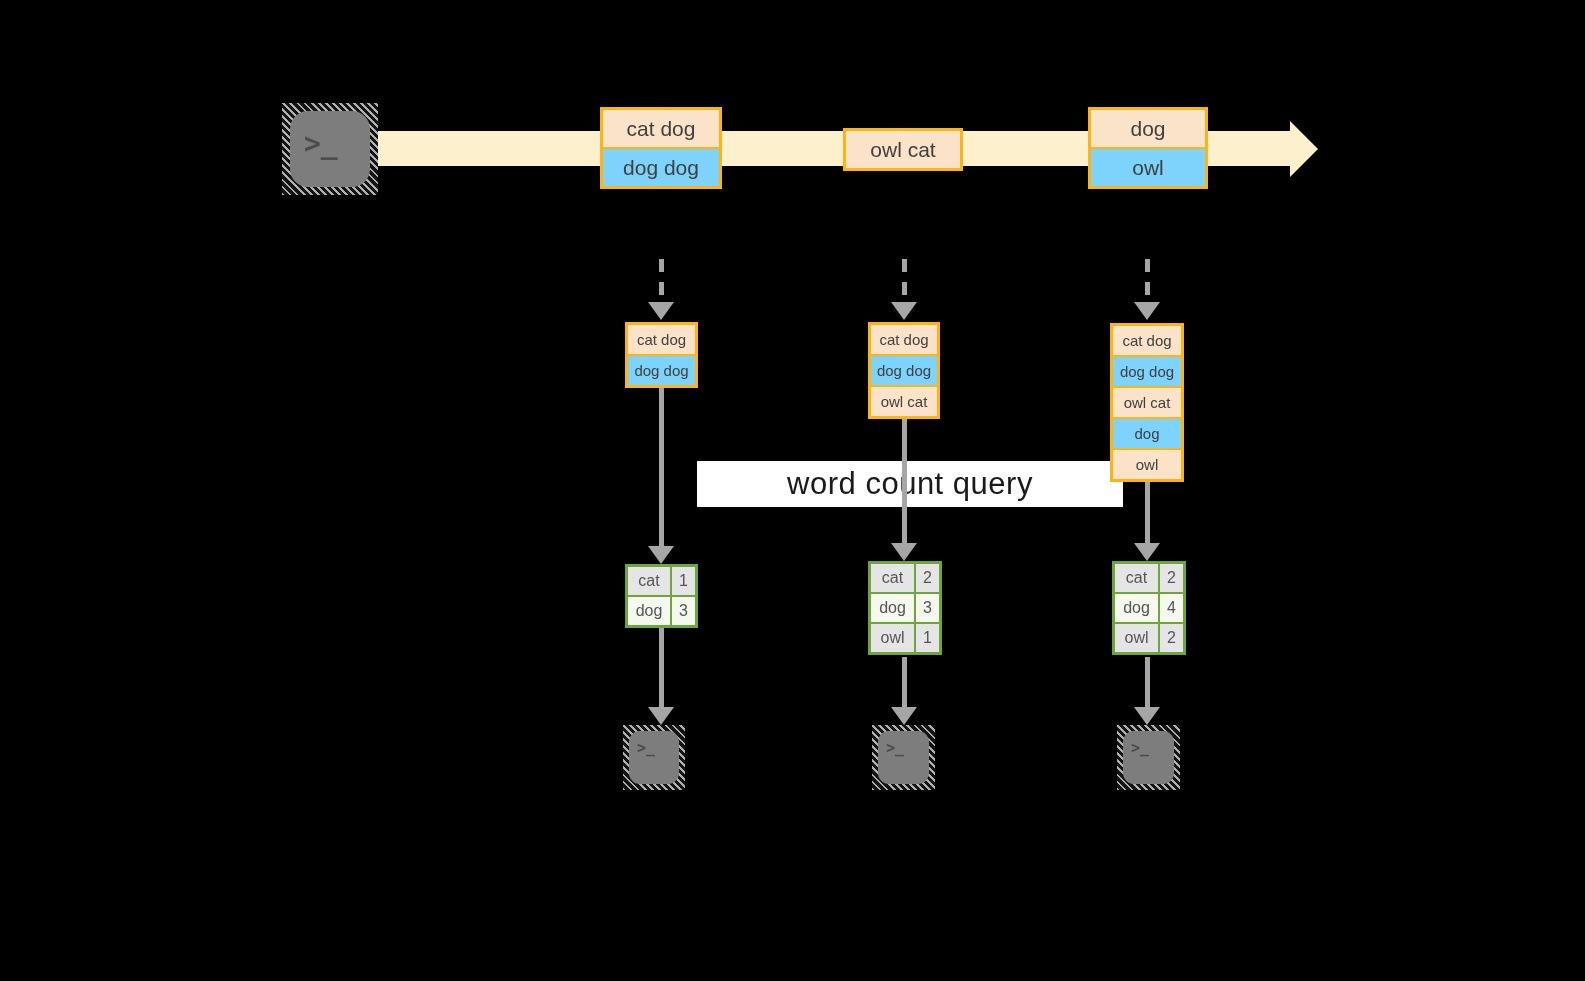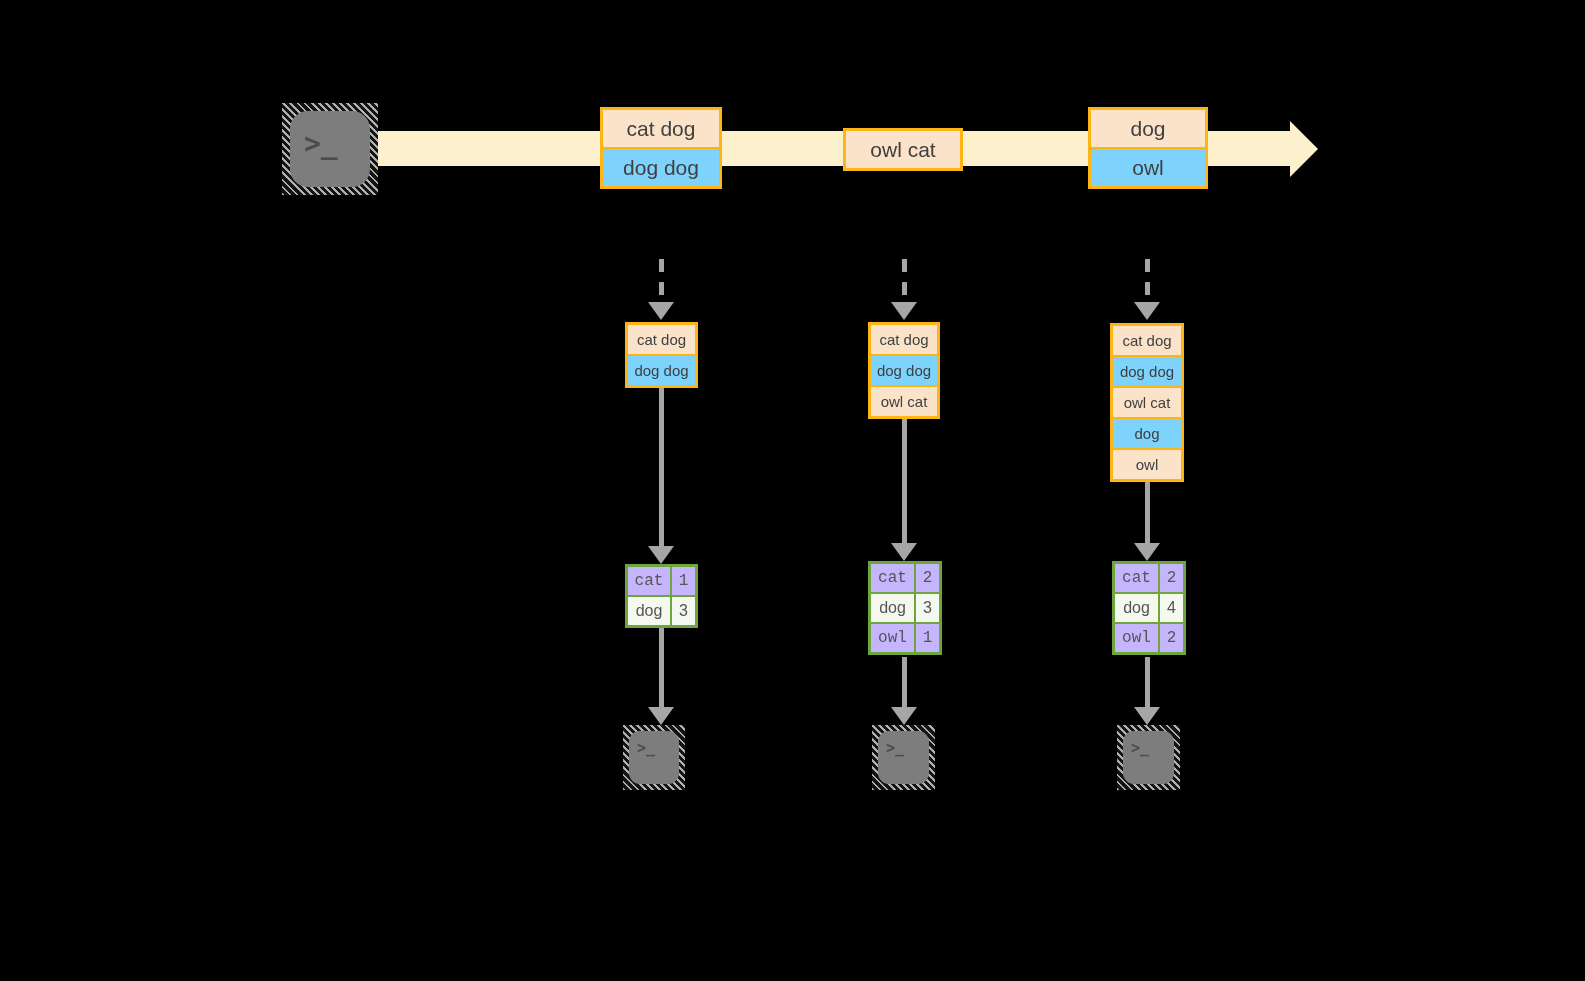--- a/index.html
+++ b/index.html
@@ -35,21 +35,21 @@
   .banner{position:absolute;left:697px;top:461px;width:426px;height:46px;background:#ffffff;
           z-index:3;display:flex;align-items:center;justify-content:center;
           color:#1a1a1a;font-size:31px;letter-spacing:0.5px;}
 
   
   .gtable{position:absolute;box-sizing:border-box;border:3px solid #6fa53d;background:#6fa53d;
           display:grid;gap:2px;z-index:5;}
   .g2{grid-template-columns:42px 23px;grid-auto-rows:28px;}
   .g3{grid-template-columns:43px 23px;grid-auto-rows:28px;}
   .gcell{display:flex;align-items:center;justify-content:center;color:#555;font-size:16px;}
-  .rowg{background:#c4b5fd;font-family:Liberation Mono, monospace;}
+  .rowg{background:#e5e5e5;}
   .rowp{background:#f4f8ef;}
 
   
   .term{position:absolute;z-index:5;
         background:repeating-linear-gradient(45deg,#b0b0b0 0 2px,#141414 2px 5px);}
   .term-inner{position:absolute;background:#7d7d7d;display:flex;align-items:flex-start;}
   .term-big .term-inner{inset:8px;border-radius:18px;padding:16px 0 0 14px;}
   .term-sm  .term-inner{inset:6px;border-radius:11px;padding:8px 0 0 8px;}
   .term-glyph{color:#4c4c4c;font-family:"DejaVu Sans Mono",monospace;font-weight:bold;}
   .term-big .term-glyph{font-size:28px;}
@@ -81,20 +81,21 @@
     <div class="ocell cream">owl</div>
   </div>
 
   <div class="vdash" style="left:659px;top:259px;height:44px;"></div>
   <div class="ahead" style="left:648px;top:302px;"></div>
   <div class="vdash" style="left:902px;top:259px;height:44px;"></div>
   <div class="ahead" style="left:891px;top:302px;"></div>
   <div class="vdash" style="left:1145px;top:259px;height:44px;"></div>
   <div class="ahead" style="left:1134px;top:302px;"></div>
 
+  <div class="banner">word count query</div>
 
   <div class="obox stackfont" style="left:625px;top:322px;width:73px;height:66px;z-index:5;">
     <div class="ocell peach">cat dog</div>
     <div class="ocell cream">dog dog</div>
   </div>
   <div class="obox stackfont" style="left:868px;top:322px;width:72px;height:97px;z-index:5;">
     <div class="ocell peach">cat dog</div>
     <div class="ocell cream">dog dog</div>
     <div class="ocell peach">owl cat</div>
   </div>

